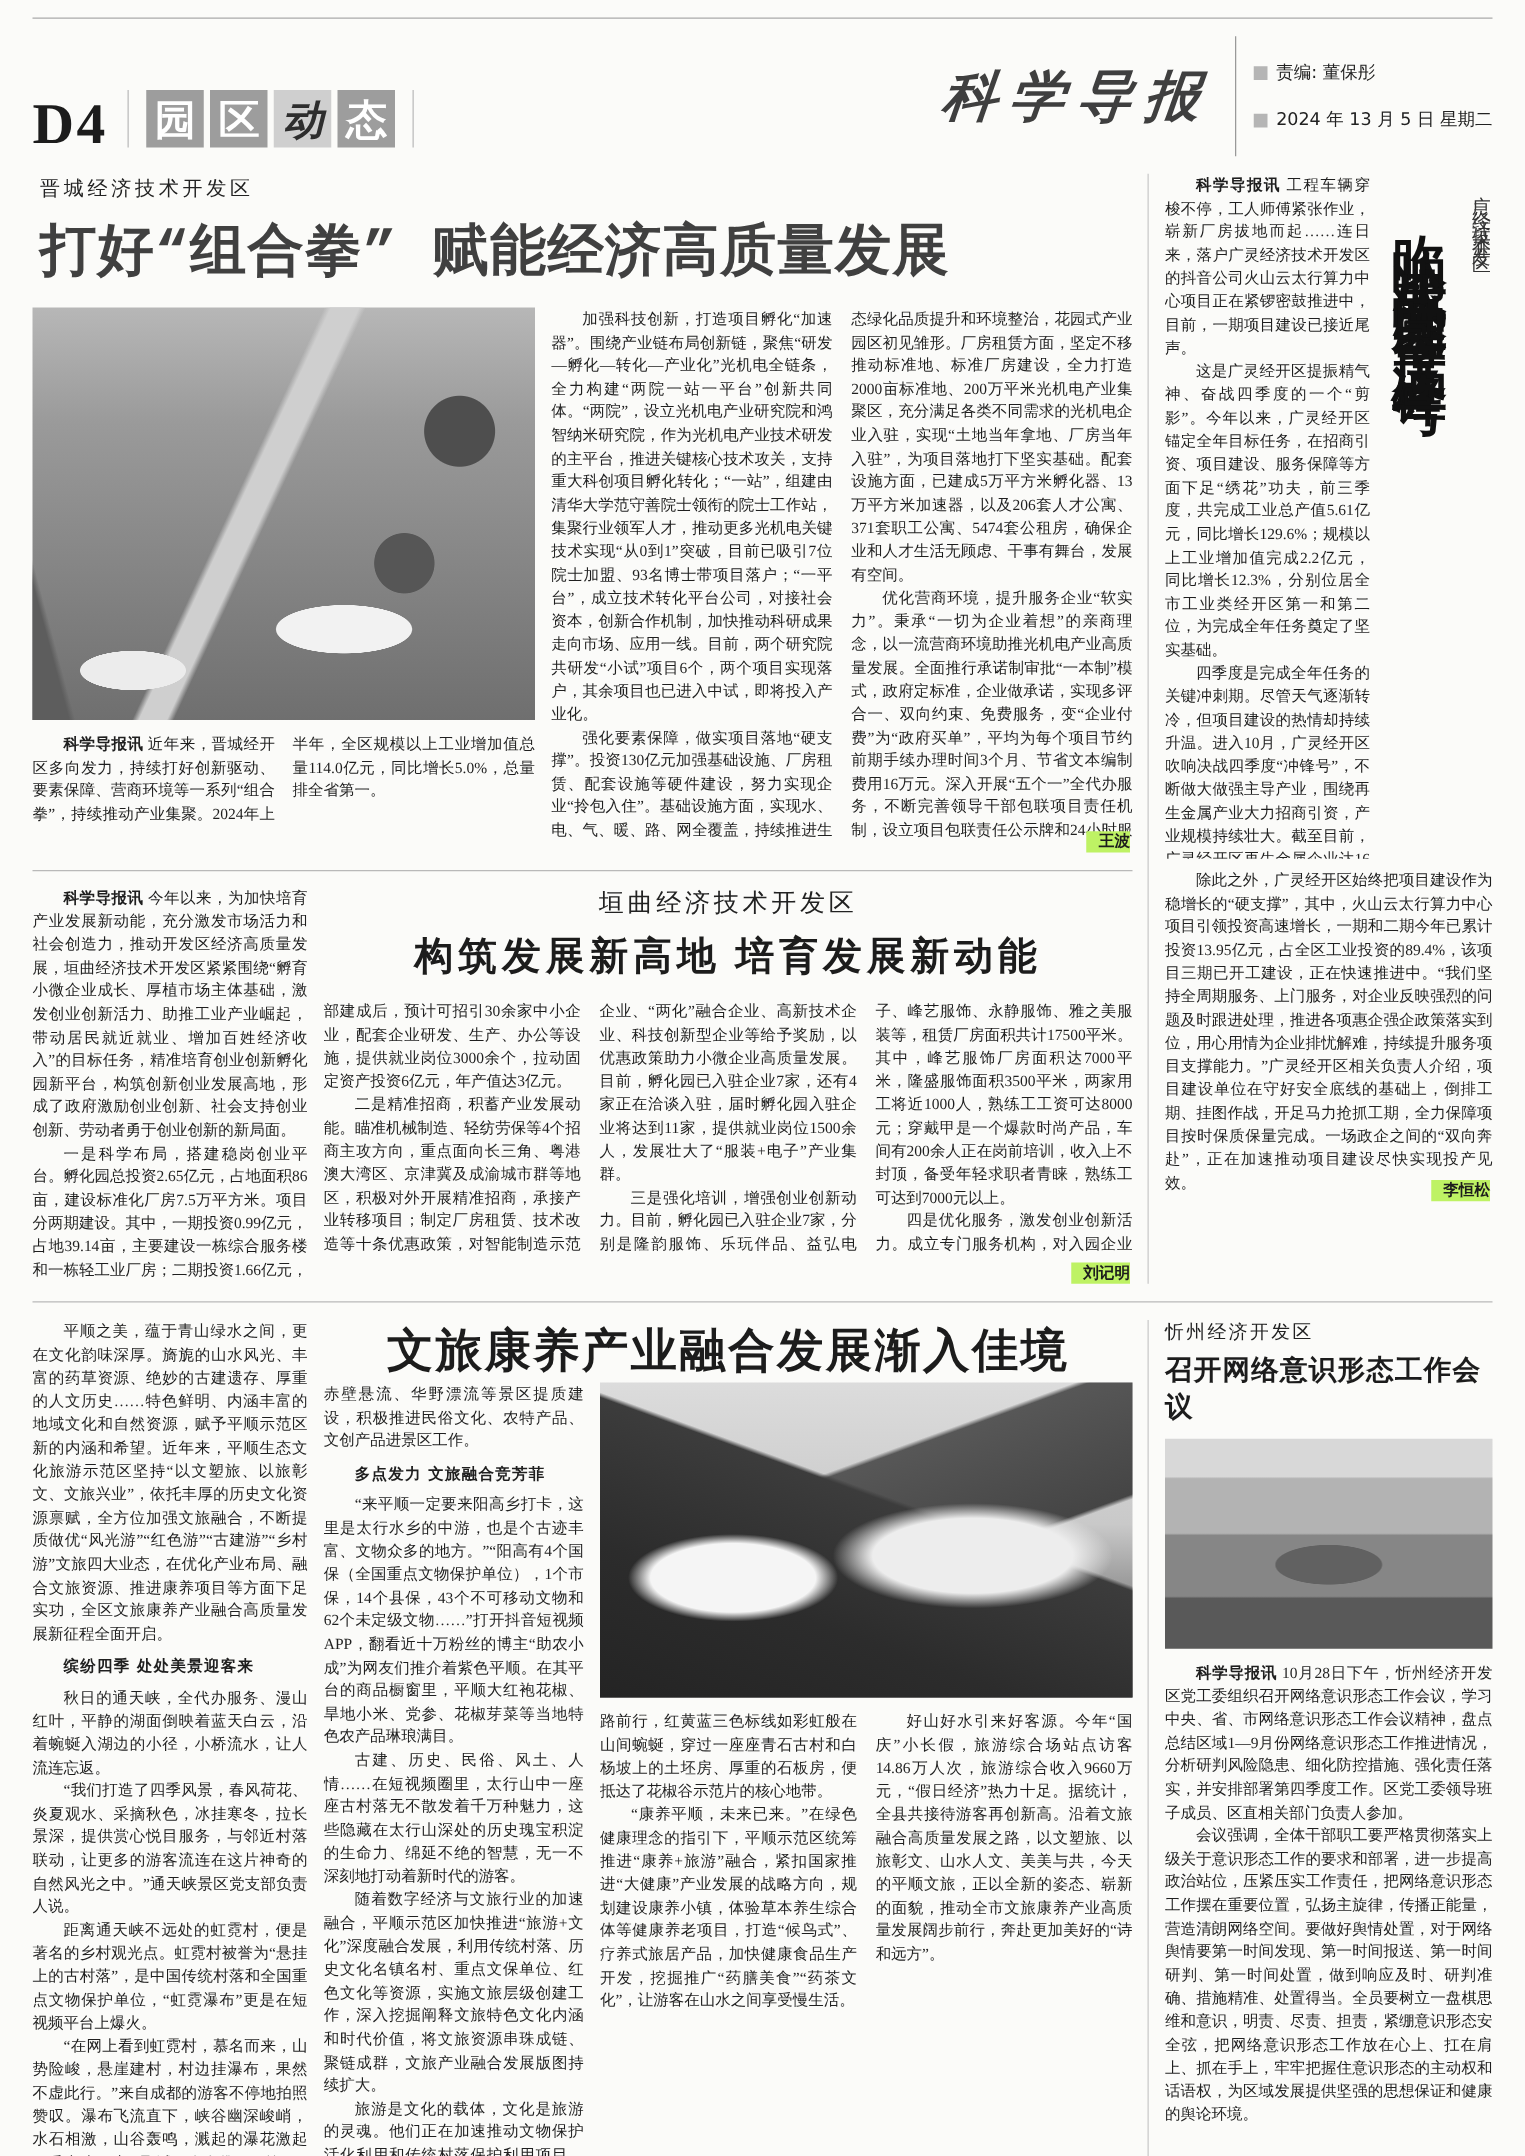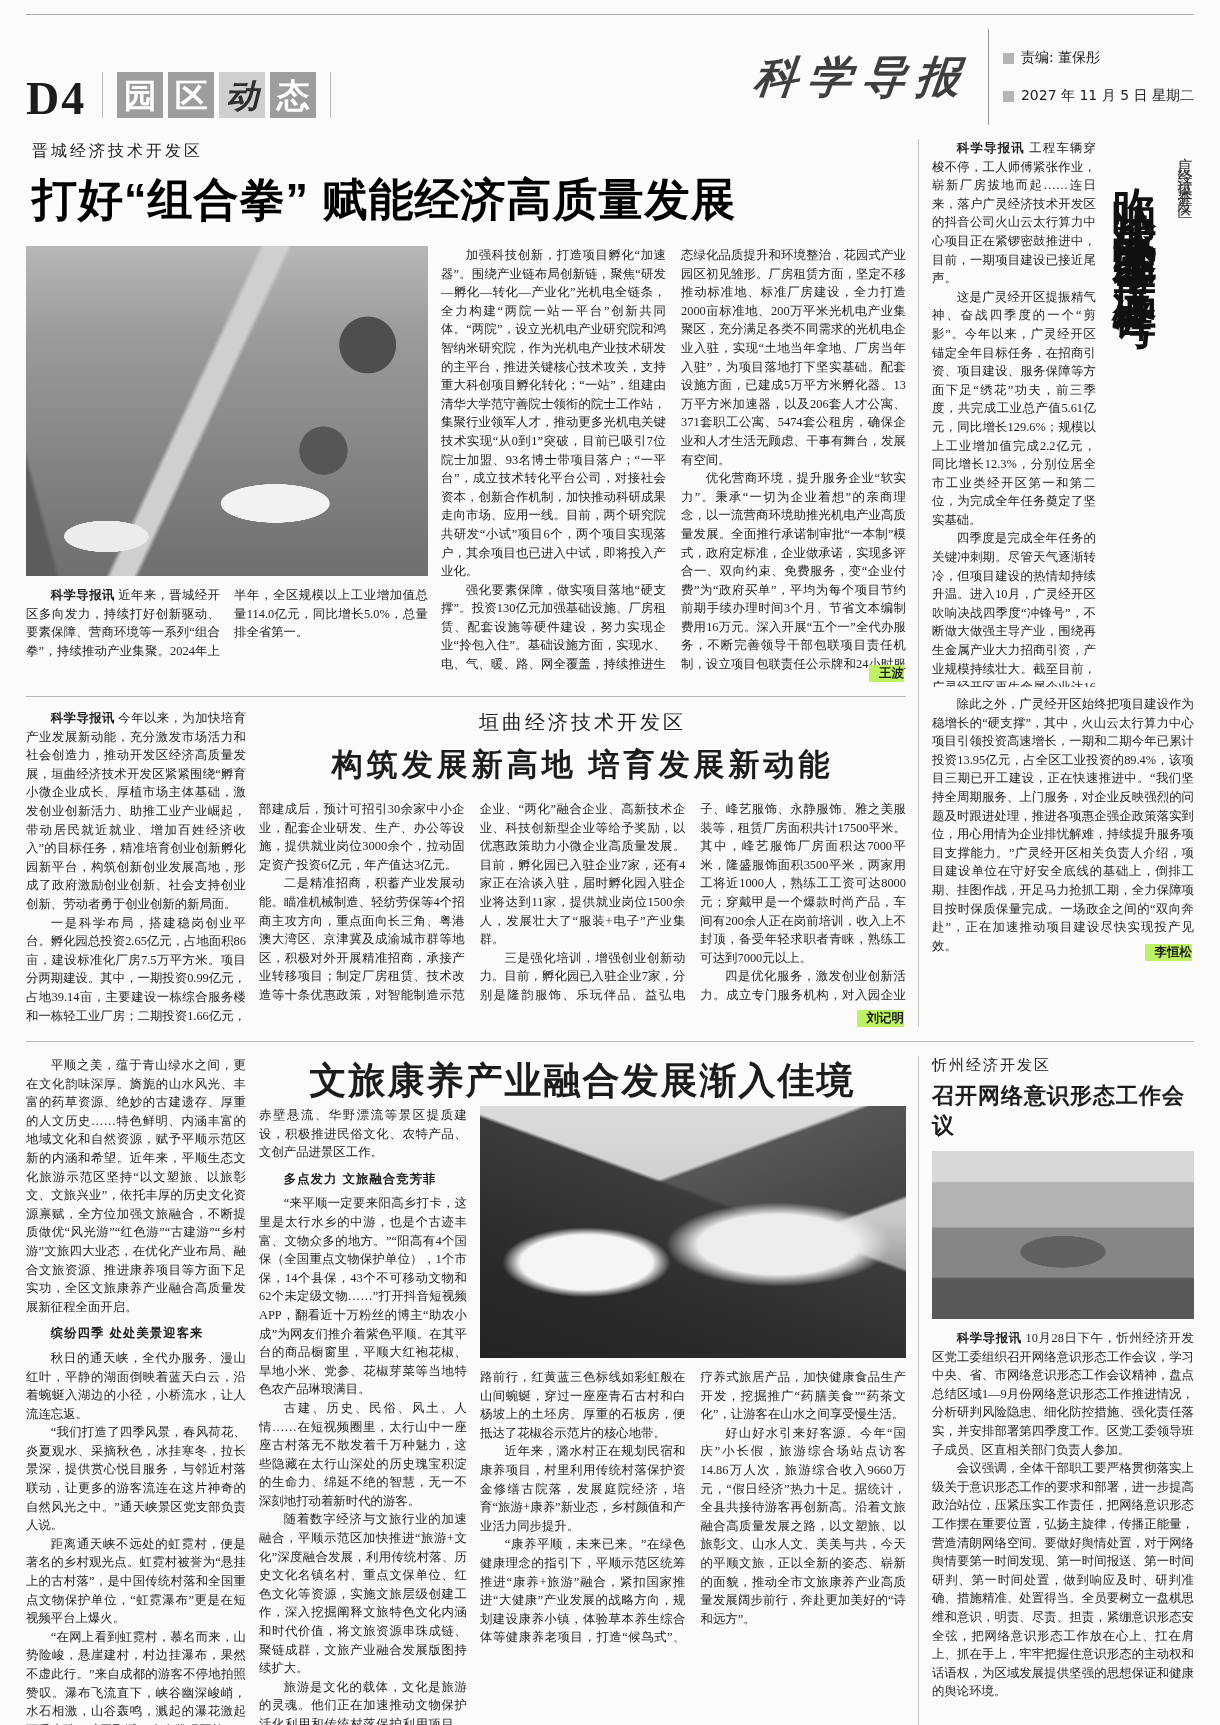--- a/index.html
+++ b/index.html
@@ -33,22 +33,22 @@
   .relwrap { position:relative; }
   .clip { overflow:hidden; }
 
   
   .mainrow { display:flex; gap:12px; }
   .left-main { flex:1 1 auto; min-width:0; }
   .right-strip { flex:0 0 276px; border-left:1px solid #c9c9c9; padding-left:13px; }
 
   
   .a1-head { padding:2px 6px 10px; }
-  .a1 .headline { font-family:Liberation Sans, sans-serif; font-weight:900; font-size:45px;
-                  letter-spacing:1px; margin-top:8px; color:#000000; }
+  .a1 .headline { font-family:Liberation Mono, monospace; font-weight:900; font-size:45px;
+                  letter-spacing:1px; margin-top:8px; color:#404040; }
   .a1-body { display:flex; gap:13px; margin-top:6px; }
   .a1-photozone { flex:0 0 402px; }
   .photo { width:100%; filter:grayscale(1); }
   .photo-aerial { height:330px;
     background:
       radial-gradient(ellipse 90px 32px at 62% 78%, #f2f2f2 0 60%, transparent 61%),
       radial-gradient(ellipse 70px 26px at 20% 88%, #ececec 0 60%, transparent 61%),
       linear-gradient(115deg, transparent 42%, #cfcfcf 43%, #cfcfcf 47%, transparent 48%),
       linear-gradient(75deg, #5d5d5d 0 6%, transparent 7%),
       radial-gradient(circle 40px at 85% 30%, #4e4e4e 0 70%, transparent 72%),
@@ -132,21 +132,21 @@
     </div>
     <div class="mast-right">
       <div class="paper-name">科学导报</div>
       <div class="mast-meta">
         <div class="line">
             <span class="sq"></span>
           <span>责编: 董保彤</span>
           </div>
         <div class="line">
             <span class="sq"></span>
-          <span>2027 年 11 月 5 日 星期二</span>
+          <span>2024 年 13 月 5 日 星期二</span>
           </div>
       </div>
     </div>
   </header>
 
   <div class="mainrow">
 
     <div class="left-main">
 
       <article class="a1 body-text">
@@ -239,21 +239,20 @@
             <p>“来平顺一定要来阳高乡打卡，这里是太行水乡的中游，也是个古迹丰富、文物众多的地方。”“阳高有4个国保（全国重点文物保护单位），1个市保，14个县保，43个不可移动文物和62个未定级文物……”打开抖音短视频APP，翻看近十万粉丝的博主“助农小成”为网友们推介着紫色平顺。在其平台的商品橱窗里，平顺大红袍花椒、旱地小米、党参、花椒芽菜等当地特色农产品琳琅满目。</p>
             <p>古建、历史、民俗、风土、人情……在短视频圈里，太行山中一座座古村落无不散发着千万种魅力，这些隐藏在太行山深处的历史瑰宝积淀的生命力、绵延不绝的智慧，无一不深刻地打动着新时代的游客。</p>
             <p>随着数字经济与文旅行业的加速融合，平顺示范区加快推进“旅游+文化”深度融合发展，利用传统村落、历史文化名镇名村、重点文保单位、红色文化等资源，实施文旅层级创建工作，深入挖掘阐释文旅特色文化内涵和时代价值，将文旅资源串珠成链、聚链成群，文旅产业融合发展版图持续扩大。</p>
             <p>旅游是文化的载体，文化是旅游的灵魂。他们正在加速推动文物保护活化利用和传统村落保护利用项目，持续做好文物保护利用示范区创建工作，深入挖掘阐释优秀传统文化，并将推出一批红色遗址遗迹、传统村落、革命文物主题游径，拓展低空项目和文物主题观光旅游线路。</p>
 
           </div>
           <div class="a4-colR relwrap">
             <div class="photo photo-mountain"></div>
             <div class="a4-belowphoto clip">
               <p style="text-indent:0">路前行，红黄蓝三色标线如彩虹般在山间蜿蜒，穿过一座座青石古村和白杨坡上的土坯房、厚重的石板房，便抵达了花椒谷示范片的核心地带。</p>
-              <p>近年来，潞水村正在规划民宿和康养项目，村里利用传统村落保护资金修缮古院落，发展庭院经济，培育“旅游+康养”新业态，乡村颜值和产业活力同步提升。</p>
               <p>“康养平顺，未来已来。”在绿色健康理念的指引下，平顺示范区统筹推进“康养+旅游”融合，紧扣国家推进“大健康”产业发展的战略方向，规划建设康养小镇，体验草本养生综合体等健康养老项目，打造“候鸟式”、疗养式旅居产品，加快健康食品生产开发，挖掘推广“药膳美食”“药茶文化”，让游客在山水之间享受慢生活。</p>
               <p>好山好水引来好客源。今年“国庆”小长假，旅游综合场站点访客14.86万人次，旅游综合收入9660万元，“假日经济”热力十足。据统计，全县共接待游客再创新高。沿着文旅融合高质量发展之路，以文塑旅、以旅彰文、山水人文、美美与共，今天的平顺文旅，正以全新的姿态、崭新的面貌，推动全市文旅康养产业高质量发展阔步前行，奔赴更加美好的“诗和远方”。</p>
             </div>
 
           </div>
         </div>
       </div>
     </article>
 
     <aside class="a5 body-text">

